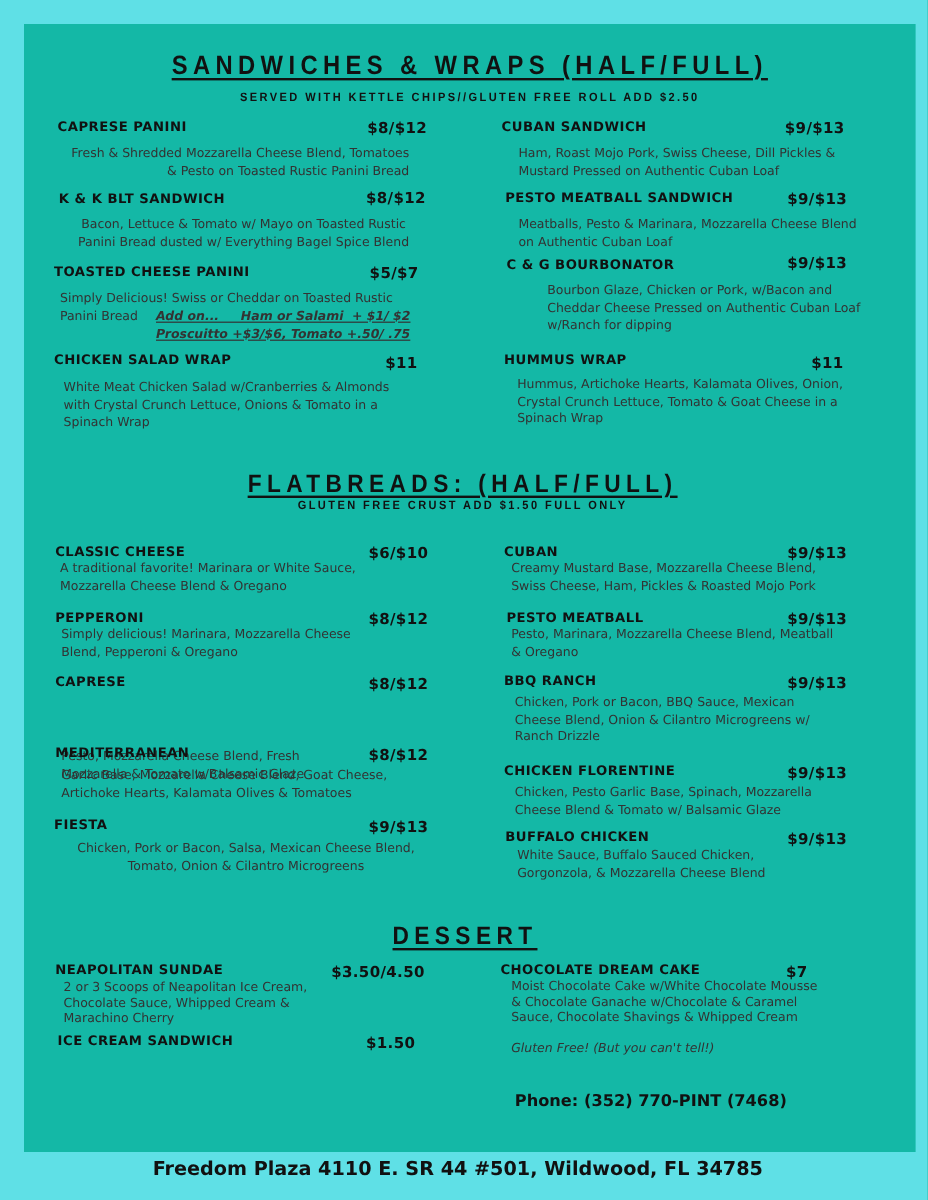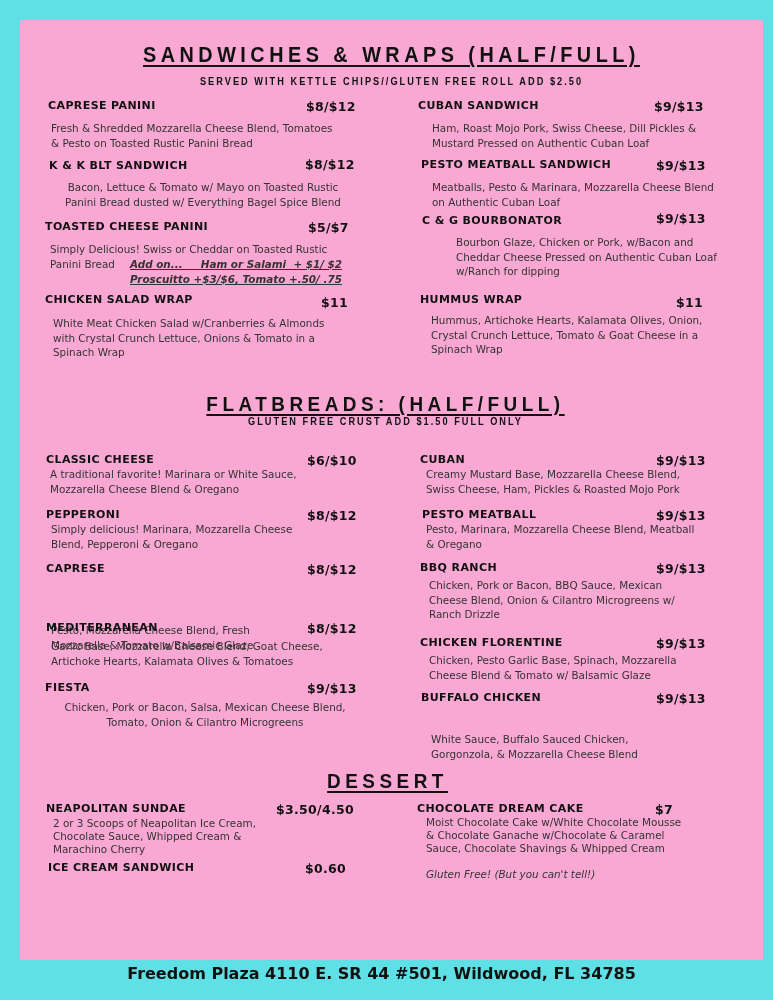--- a/index.html
+++ b/index.html
@@ -1,21 +1,21 @@
 <!DOCTYPE html>
 <html><head>
 <meta charset="utf-8">
 <style>
   html, body { margin:0; padding:0; }
   body {
     width:773px; height:1000px; background:#5fe0e6; position:relative; overflow:hidden;
     font-family:"DejaVu Sans", sans-serif; color:#111;
   }
   .page {
-    position:absolute; left:20px; top:20px; width:743px; height:940px; background:#f9a8d4;
+    position:absolute; left:20px; top:20px; width:743px; height:940px; background:#14b8a6;
   }
   .abs { position:absolute; white-space:nowrap; }
   .section-title {
     font-family:"Liberation Sans", sans-serif; font-weight:bold; color:#111;
     letter-spacing:5px; text-decoration:underline; text-decoration-thickness:2px;
     text-underline-offset:3px; transform:scaleX(0.9); transform-origin:center;
   }
   .section-sub {
     font-family:"Liberation Sans", sans-serif; font-weight:bold; font-size:10px;
     letter-spacing:2.2px; color:#111; transform:scaleX(0.92); transform-origin:center;
@@ -44,21 +44,21 @@
 <body>
 
 <div class="page">
 
   <div class="abs section-title" style="left:0; width:743px; text-align:center; top:22px; font-size:22px;">SANDWICHES &amp; WRAPS (HALF/FULL)</div>
   <div class="abs section-sub" style="left:0; width:743px; text-align:center; top:56px;">SERVED WITH KETTLE CHIPS//GLUTEN FREE ROLL ADD $2.50</div>
 
   <div>
     <div class="abs item-name" style="left:28px; top:79px;">CAPRESE PANINI</div>
     <div class="abs item-price" style="left:286px; top:79px;">$8/$12</div>
-    <div class="abs item-desc" style="left:31px; top:101px; width:290px;">Fresh &amp; Shredded Mozzarella Cheese Blend, Tomatoes &amp; Pesto on Toasted Rustic Panini Bread</div>
+    <div class="abs item-desc" style="left:31px; top:101px; width:290px;text-align:right;">Fresh &amp; Shredded Mozzarella Cheese Blend, Tomatoes &amp; Pesto on Toasted Rustic Panini Bread</div>
   </div>
   <div>
     <div class="abs item-name" style="left:29px; top:139px;">K &amp; K BLT SANDWICH</div>
     <div class="abs item-price" style="left:285px; top:137px;">$8/$12</div>
     <div class="abs item-desc" style="left:33px; top:160px; width:300px;text-align:center;">Bacon, Lettuce &amp; Tomato w/ Mayo on Toasted Rustic Panini Bread dusted w/ Everything Bagel Spice Blend</div>
   </div>
   <div>
     <div class="abs item-name" style="left:25px; top:200px;">TOASTED  CHEESE PANINI</div>
     <div class="abs item-price" style="left:288px; top:200px;">$5/$7</div>
     <div class="abs item-desc" style="left:30px; top:222px; white-space:nowrap;">Simply Delicious! Swiss or Cheddar on Toasted Rustic</div>
@@ -138,36 +138,37 @@
     <div class="abs item-desc" style="left:409px; top:558px; width:265px;">Chicken, Pork or Bacon, BBQ Sauce, Mexican Cheese Blend, Onion  &amp; Cilantro Microgreens w/ Ranch Drizzle</div>
   </div>
   <div>
     <div class="abs item-name" style="left:400px; top:616px;">CHICKEN FLORENTINE</div>
     <div class="abs item-price" style="left:636px; top:616px;">$9/$13</div>
     <div class="abs item-desc" style="left:409px; top:633px; width:280px;">Chicken, Pesto Garlic Base, Spinach, Mozzarella Cheese Blend &amp; Tomato w/ Balsamic Glaze</div>
   </div>
   <div>
     <div class="abs item-name" style="left:401px; top:671px;">BUFFALO CHICKEN</div>
     <div class="abs item-price" style="left:636px; top:671px;">$9/$13</div>
-    <div class="abs item-desc" style="left:411px; top:686px; width:240px;margin-top:26px;">White Sauce, Buffalo Sauced Chicken, Gorgonzola, &amp; Mozzarella Cheese Blend</div>
+    <div class="abs item-desc" style="left:411px; top:686px; width:240px;">White Sauce, Buffalo Sauced Chicken, Gorgonzola, &amp; Mozzarella Cheese Blend</div>
   </div>
 
   <div class="abs section-title" style="left:0; width:743px; text-align:center; top:749px; font-size:21px; margin-left:-4px;">DESSERT</div>
 
   <div>
     <div class="abs item-name" style="left:26px; top:782px;">NEAPOLITAN SUNDAE</div>
     <div class="abs item-price" style="left:256px; top:782px;">$3.50/4.50</div>
     <div class="abs item-desc" style="left:33px; top:797px; width:235px; line-height:12.8px;">2 or 3 Scoops of Neapolitan Ice Cream, Chocolate Sauce, Whipped Cream &amp; Marachino Cherry</div>
   </div>
   <div>
     <div class="abs item-name" style="left:28px; top:841px;">ICE CREAM SANDWICH</div>
-    <div class="abs item-price" style="left:285px; top:841px;">$0.60</div>
+    <div class="abs item-price" style="left:285px; top:841px;">$1.50</div>
   </div>
 
   <div>
     <div class="abs item-name" style="left:397px; top:782px;">CHOCOLATE DREAM CAKE</div>
     <div class="abs item-price" style="left:635px; top:782px;">$7</div>
     <div class="abs item-desc" style="left:406px; top:796px; width:265px; line-height:12.8px;">Moist Chocolate Cake w/White Chocolate Mousse &amp; Chocolate Ganache w/Chocolate &amp; Caramel Sauce, Chocolate Shavings &amp; Whipped Cream</div>
     <div class="abs item-desc note" style="left:406px; top:848px; line-height:12.8px;">Gluten Free! (But you can't tell!)</div>
   </div>
 
+  <div class="abs footer-line1" style="left:409px; top:890px;">Phone:  (352) 770-PINT (7468)</div>
   <div class="abs footer-line2" style="left:0; width:743px; text-align:center; top:909px; margin-left:-10px;margin-top:35px;">Freedom Plaza  4110 E. SR 44 #501,  Wildwood, FL 34785</div>
 </div>
 
 </body></html>

